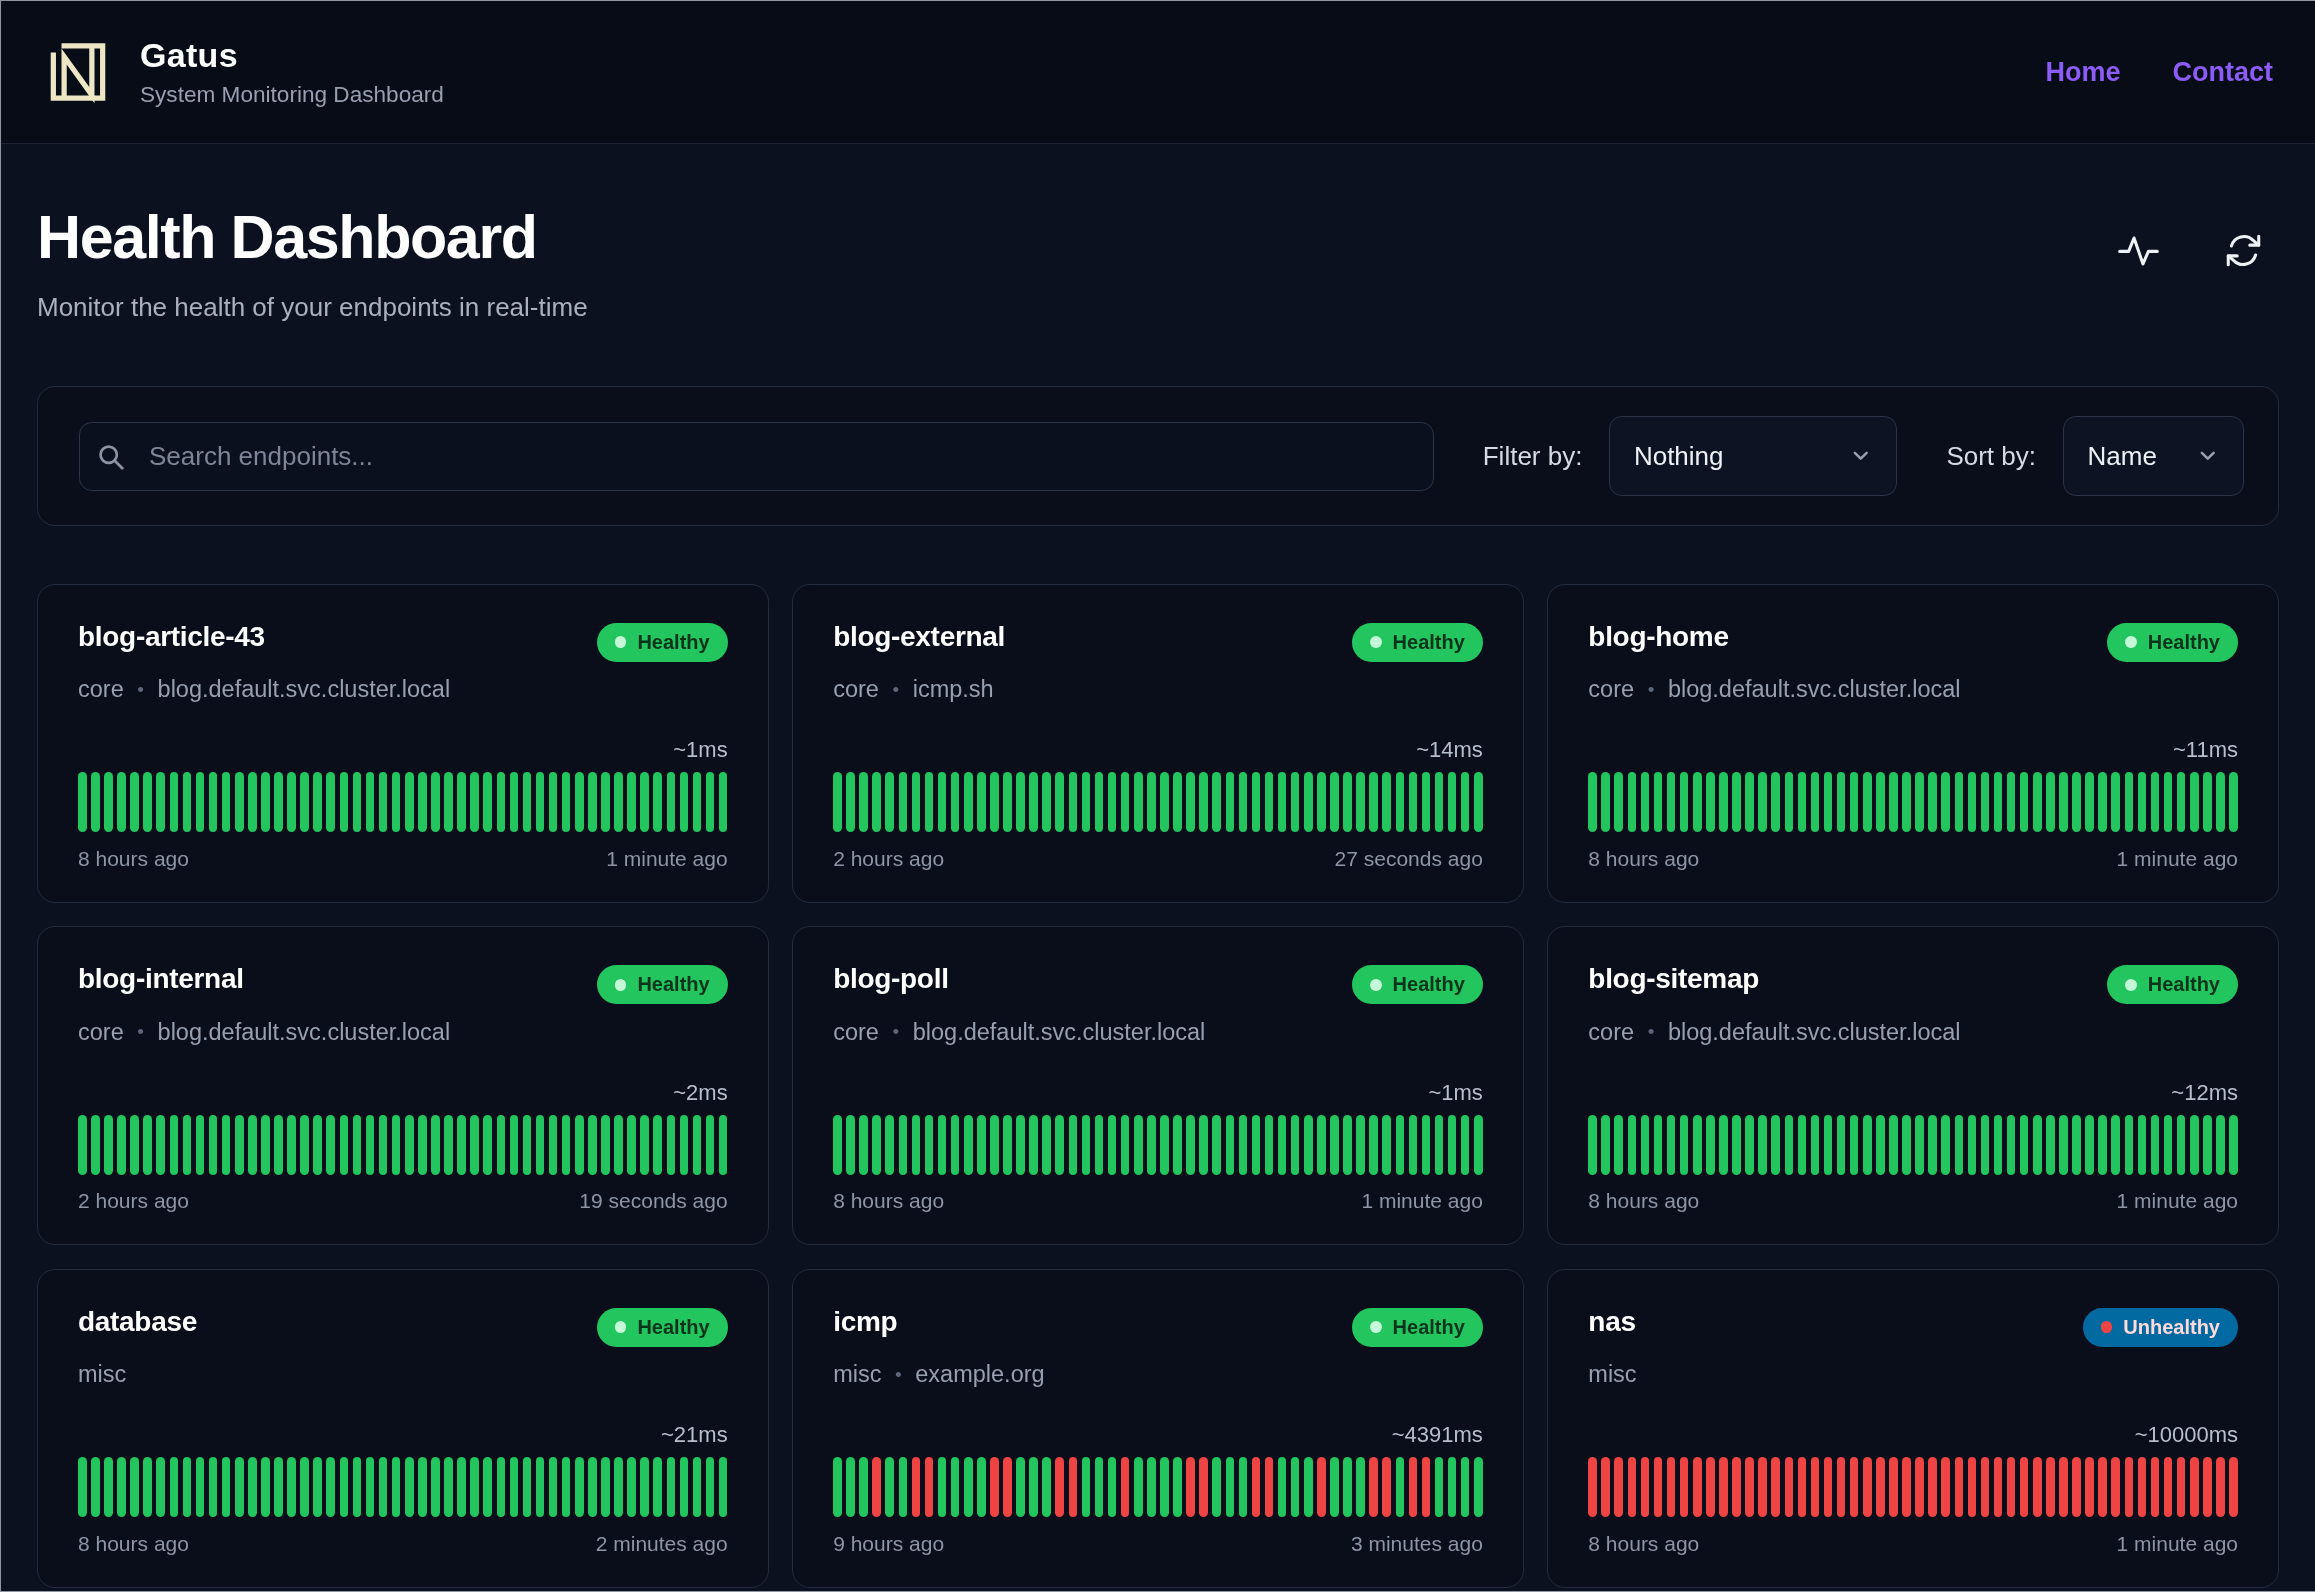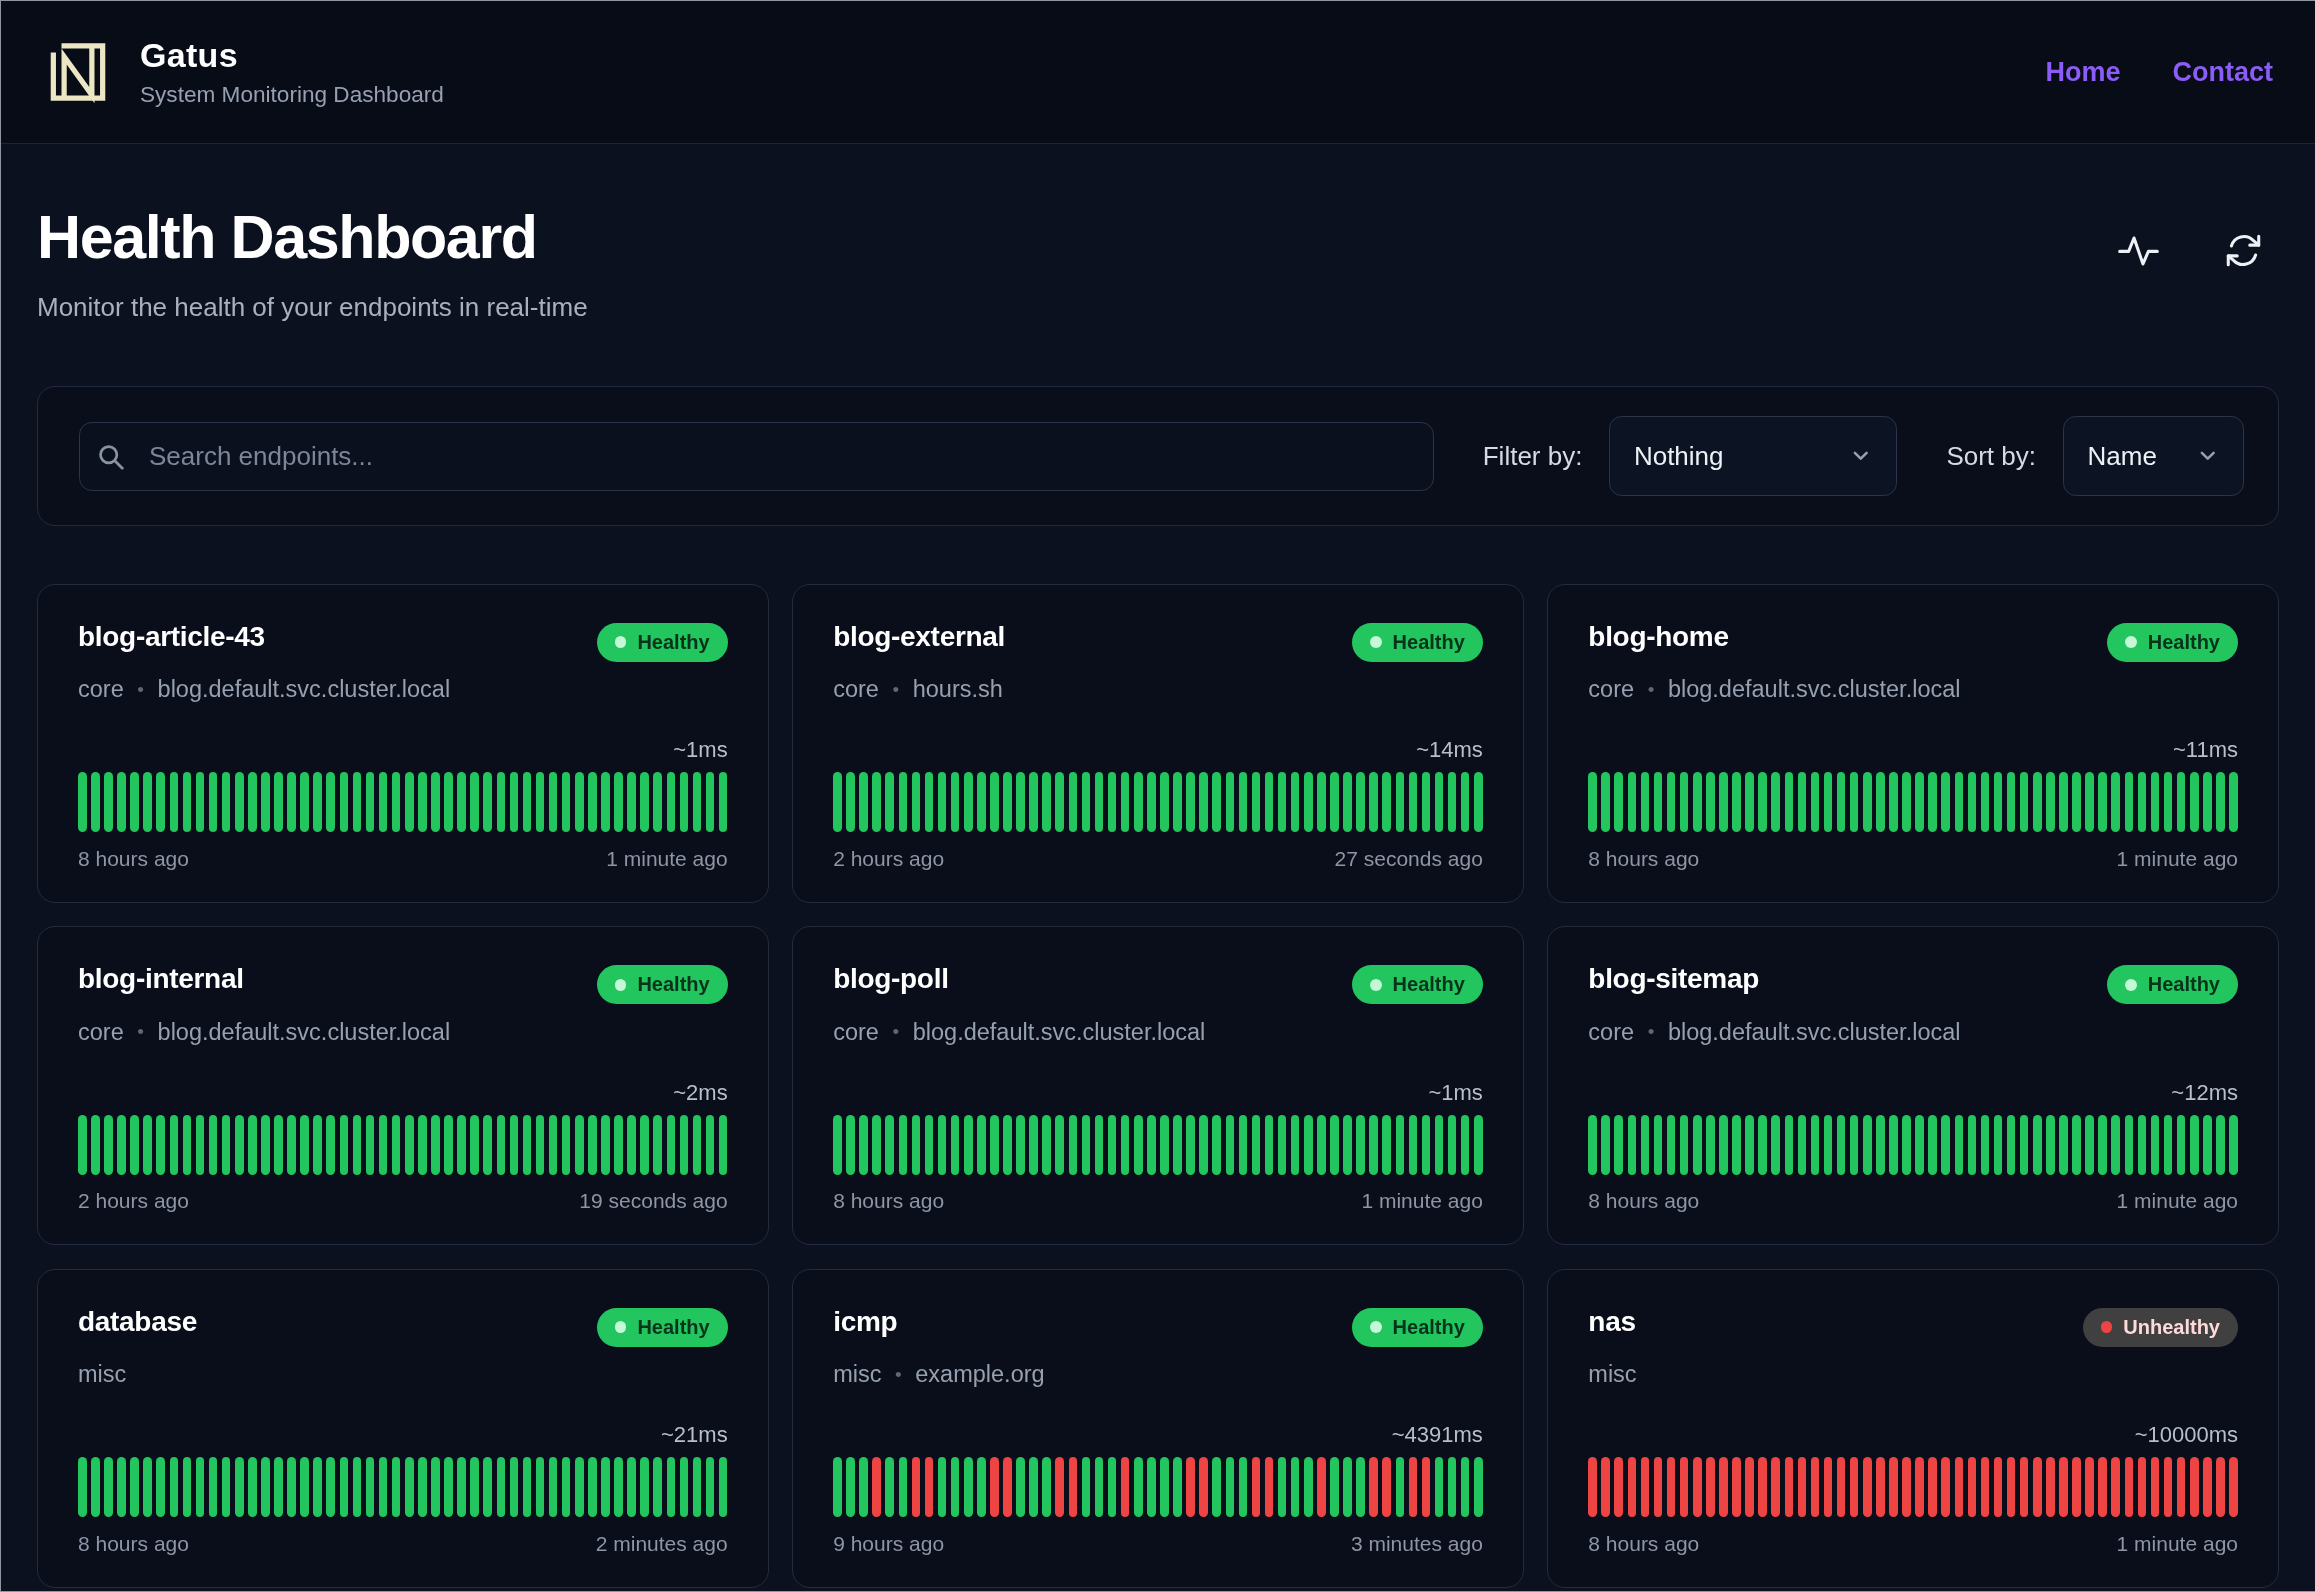--- a/index.html
+++ b/index.html
@@ -117,21 +117,21 @@
     display:inline-flex;align-items:center;gap:11px;
     border-radius:904px;
     padding:8.1px 18px;
     font-size:20px;font-weight:700;
     flex:none;
     margin-top:1.8px;
   }
   .badge .dot{width:11.8px;height:11.8px;border-radius:50%;}
   .badge.healthy{background:var(--ok);color:#07331a;}
   .badge.healthy .dot{background:#c4f8d7;}
-  .badge.unhealthy{background:#404040;color:#ffdada;}
+  .badge.unhealthy{background:#0369a1;color:#ffdada;}
   .badge.unhealthy .dot{background:var(--ko);}
   .meta{margin-top:14.5px;font-size:23.5px;color:var(--muted);display:flex;align-items:center;gap:13.6px;}
   .meta .sep{color:#5d667a;font-size:19px;}
   .latency{margin-top:34px;text-align:right;font-size:22px;color:#b7bfcc;}
   .bars{display:flex;gap:4.5px;height:60px;margin-top:9px;}
   .bar{flex:1;border-radius:5.4px;min-width:0;}
   .bar.ok{background:var(--ok);}
   .bar.ko{background:var(--ko);}
   .times{display:flex;justify-content:space-between;margin-top:14.5px;font-size:21px;color:#8d95a6;}
 </style>
@@ -286,21 +286,21 @@
     <div class="card-top">
       <h2>blog-external</h2>
       <span class="badge healthy">
         <span class="dot"></span>
         <span class="badge-label">Healthy</span>
       </span>
     </div>
     <div class="meta">
       <span>core</span>
       <span class="sep">•</span>
-      <span>hours.sh</span>
+      <span>icmp.sh</span>
     </div>
     <div class="latency">~14ms</div>
     <div class="bars">
             <div class="bar ok"></div>
             <div class="bar ok"></div>
             <div class="bar ok"></div>
             <div class="bar ok"></div>
             <div class="bar ok"></div>
             <div class="bar ok"></div>
             <div class="bar ok"></div>

